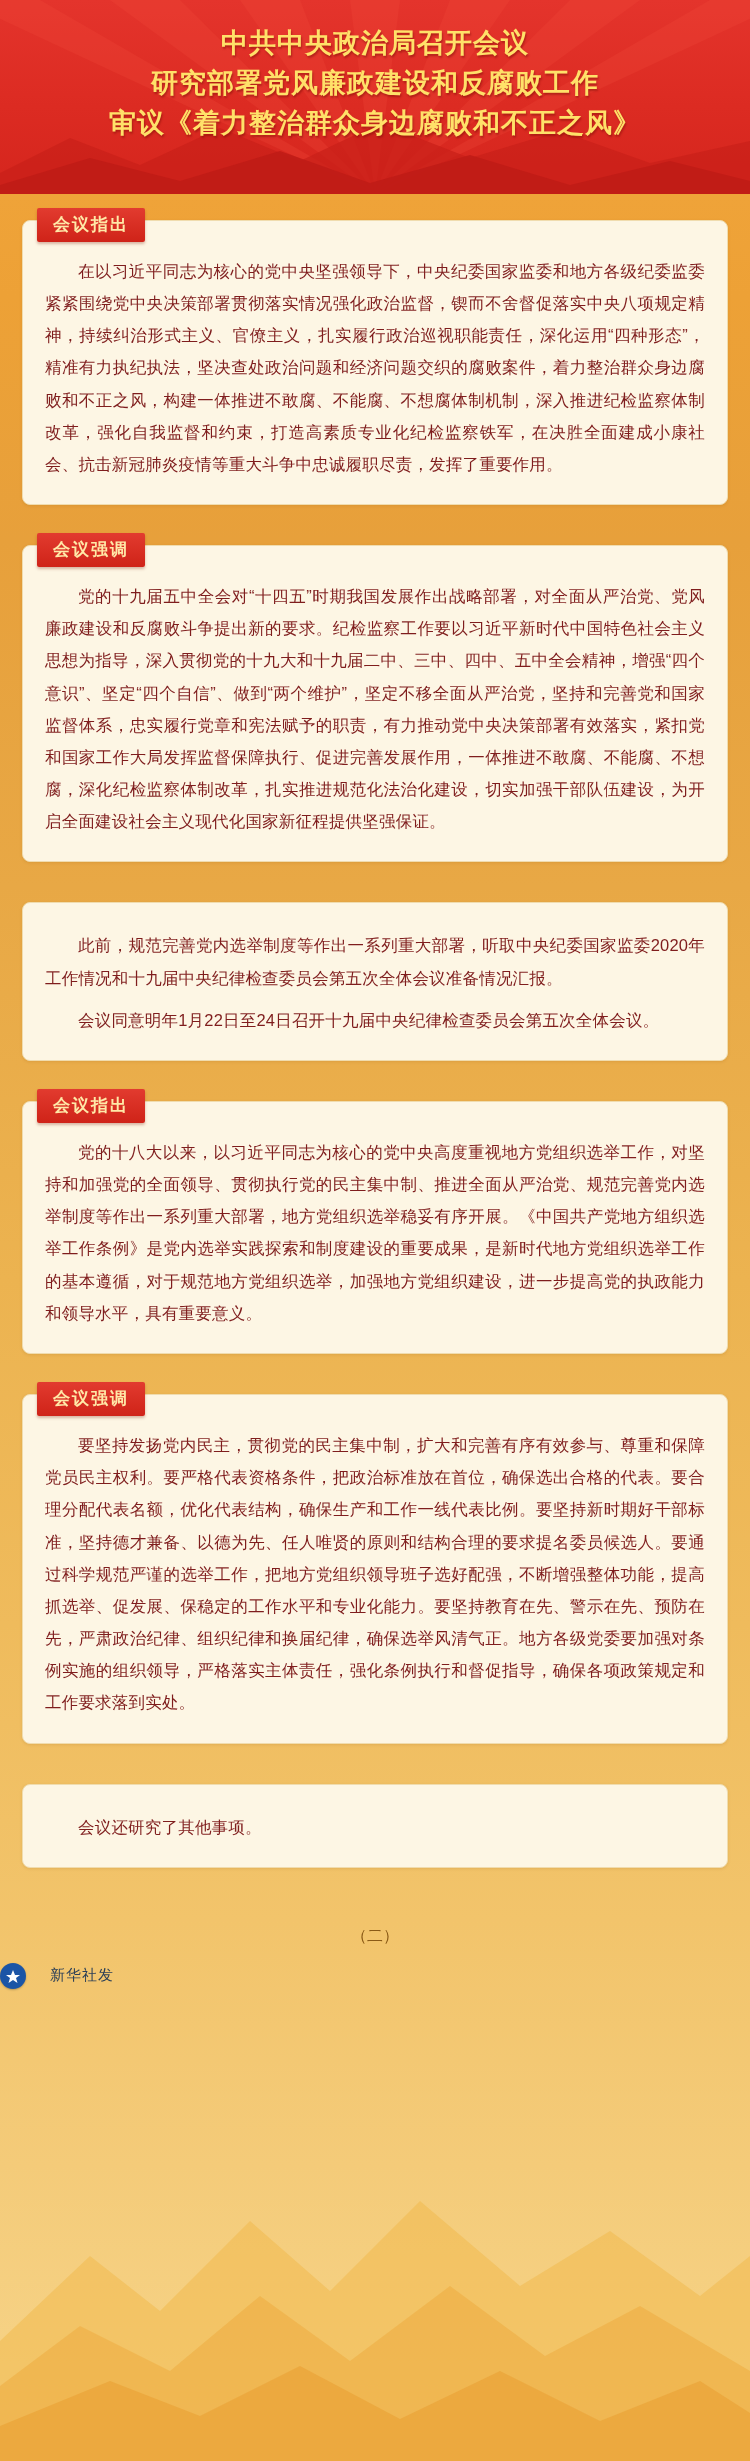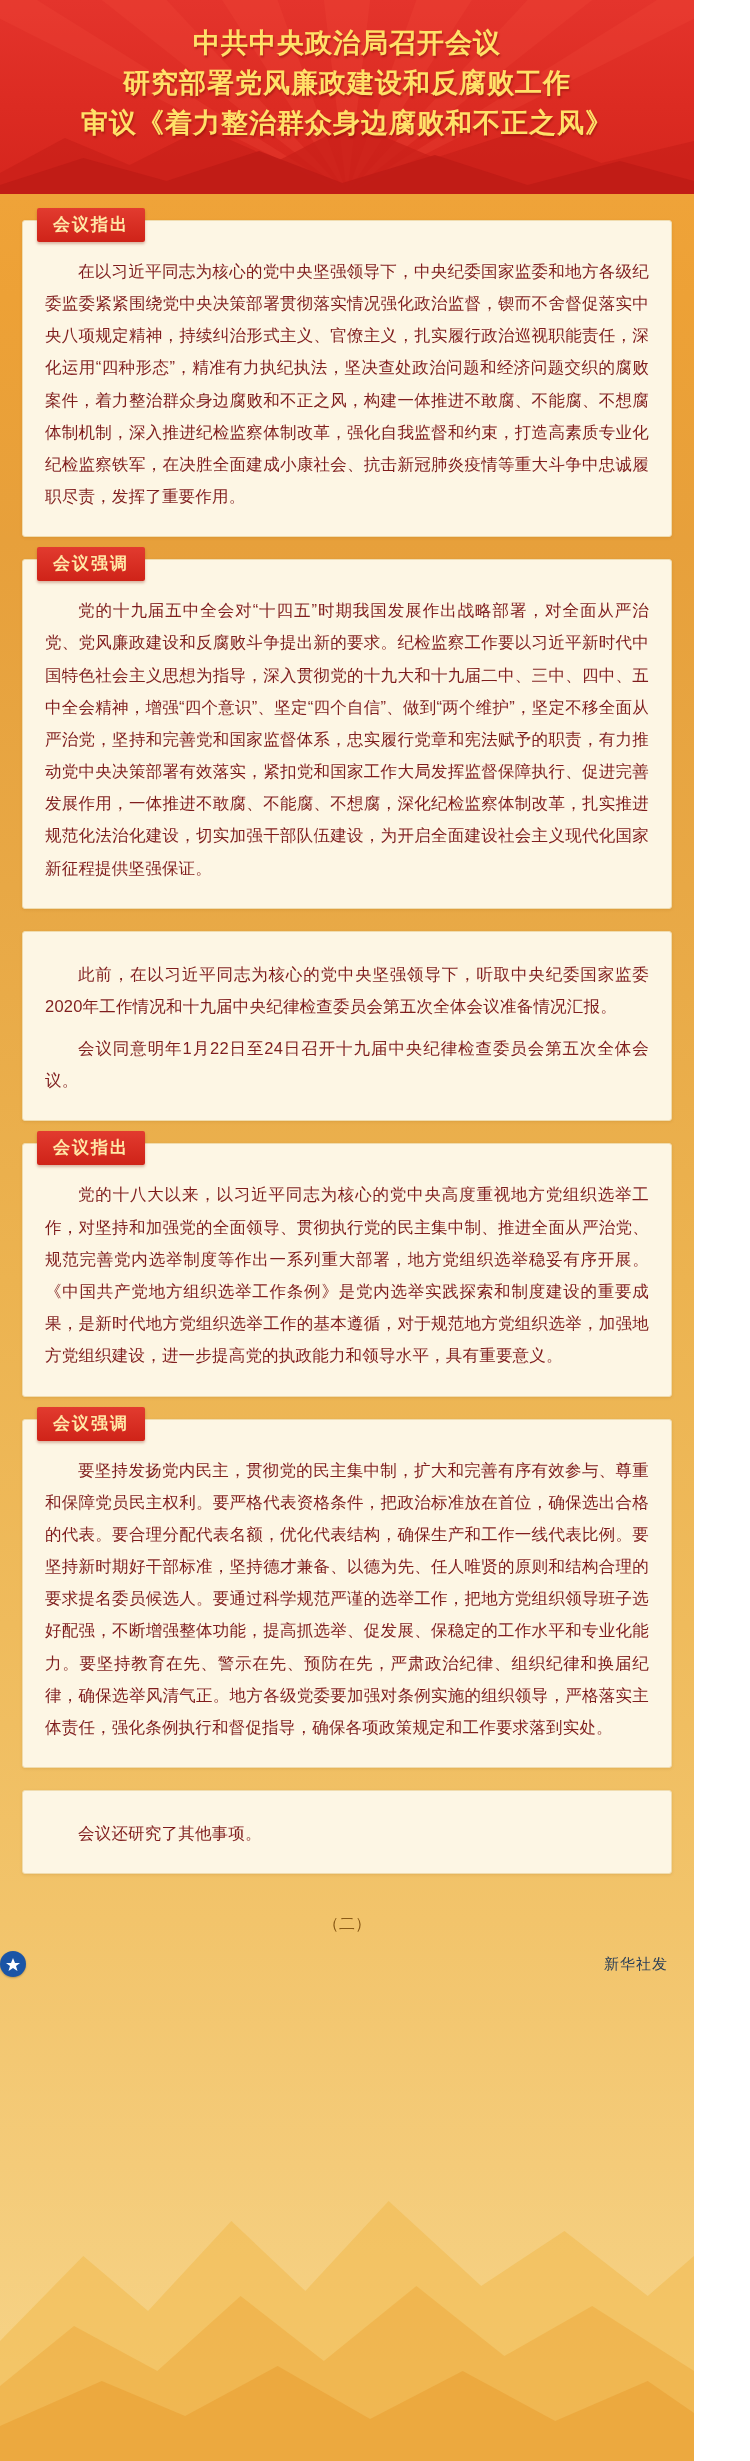--- a/index.html
+++ b/index.html
@@ -6,21 +6,21 @@
   html, body {
     margin: 0; padding: 0;
     background: #ffffff;
   }
   body {
     width: 750px;
     font-family: "Liberation Sans", "DejaVu Sans", sans-serif;
   }
   .page {
     position: relative;
-    width: 694px;
+    width: 750px;
     min-height: 2461px;
     background: linear-gradient(180deg,
         #f3ac3c 0%,
         #f0a43a 6%,
         #eda136 12%,
         #e7a03b 22%,
         #e8a845 36%,
         #ecb350 52%,
         #efbb5c 66%,
         #f2c46b 78%,
@@ -79,23 +79,23 @@
   .content {
     position: relative;
     z-index: 5;
     padding: 26px 22px 0 22px;
   }
 
   .card {
     position: relative;
     background: #fdf6e4;
     border: 1px solid #f0dcae;
-    border-radius: 3px;
+    border-radius: 8px;
     box-shadow: 0 1px 3px rgba(140,80,10,.15);
-    margin-bottom: 22px;
+    margin-bottom: 40px;
     padding: 26px 22px 20px 22px;
   }
   .card.with-tag { padding-top: 34px; }
 
   .tag {
     position: absolute;
     top: -13px;
     left: 14px;
     background: linear-gradient(180deg,#e23b2f 0%, #cf2318 100%);
     color: #ffe9a8;
@@ -126,21 +126,21 @@
     padding: 18px 0 6px 0;
     position: relative;
     z-index: 6;
   }
 
   .brandbar {
     position: relative;
     z-index: 6;
     display: flex;
     align-items: center;
-    justify-content: space-between;
+    justify-content: flex-start;
     gap: 24px;
     padding: 10px 26px 24px 0;
   }
   .brand-logo {
     width: 26px; height: 26px;
     border-radius: 50%;
     background: #1b55a6;
     display: flex; align-items: center; justify-content: center;
     box-shadow: 0 1px 2px rgba(0,0,0,.25);
   }
@@ -197,21 +197,21 @@
       <div class="tag">会议指出</div>
       <p class="para">在以习近平同志为核心的党中央坚强领导下，中央纪委国家监委和地方各级纪委监委紧紧围绕党中央决策部署贯彻落实情况强化政治监督，锲而不舍督促落实中央八项规定精神，持续纠治形式主义、官僚主义，扎实履行政治巡视职能责任，深化运用“四种形态”，精准有力执纪执法，坚决查处政治问题和经济问题交织的腐败案件，着力整治群众身边腐败和不正之风，构建一体推进不敢腐、不能腐、不想腐体制机制，深入推进纪检监察体制改革，强化自我监督和约束，打造高素质专业化纪检监察铁军，在决胜全面建成小康社会、抗击新冠肺炎疫情等重大斗争中忠诚履职尽责，发挥了重要作用。</p>
     </div>
 
     <div class="card with-tag">
       <div class="tag">会议强调</div>
       <p class="para">党的十九届五中全会对“十四五”时期我国发展作出战略部署，对全面从严治党、党风廉政建设和反腐败斗争提出新的要求。纪检监察工作要以习近平新时代中国特色社会主义思想为指导，深入贯彻党的十九大和十九届二中、三中、四中、五中全会精神，增强“四个意识”、坚定“四个自信”、做到“两个维护”，坚定不移全面从严治党，坚持和完善党和国家监督体系，忠实履行党章和宪法赋予的职责，有力推动党中央决策部署有效落实，紧扣党和国家工作大局发挥监督保障执行、促进完善发展作用，一体推进不敢腐、不能腐、不想腐，深化纪检监察体制改革，扎实推进规范化法治化建设，切实加强干部队伍建设，为开启全面建设社会主义现代化国家新征程提供坚强保证。</p>
     </div>
 
     <div class="card">
-      <p class="para">此前，在以习近平同志为核心的党中央坚强领导下，听取中央纪委国家监委2020年工作情况和十九届中央纪律检查委员会第五次全体会议准备情况汇报。</p>
+      <p class="para">此前，规范完善党内选举制度等作出一系列重大部署，听取中央纪委国家监委2020年工作情况和十九届中央纪律检查委员会第五次全体会议准备情况汇报。</p>
       <p class="para">会议同意明年1月22日至24日召开十九届中央纪律检查委员会第五次全体会议。</p>
     </div>
 
     <div class="card with-tag">
       <div class="tag">会议指出</div>
       <p class="para">党的十八大以来，以习近平同志为核心的党中央高度重视地方党组织选举工作，对坚持和加强党的全面领导、贯彻执行党的民主集中制、推进全面从严治党、规范完善党内选举制度等作出一系列重大部署，地方党组织选举稳妥有序开展。《中国共产党地方组织选举工作条例》是党内选举实践探索和制度建设的重要成果，是新时代地方党组织选举工作的基本遵循，对于规范地方党组织选举，加强地方党组织建设，进一步提高党的执政能力和领导水平，具有重要意义。</p>
     </div>
 
     <div class="card with-tag">
       <div class="tag">会议强调</div>

